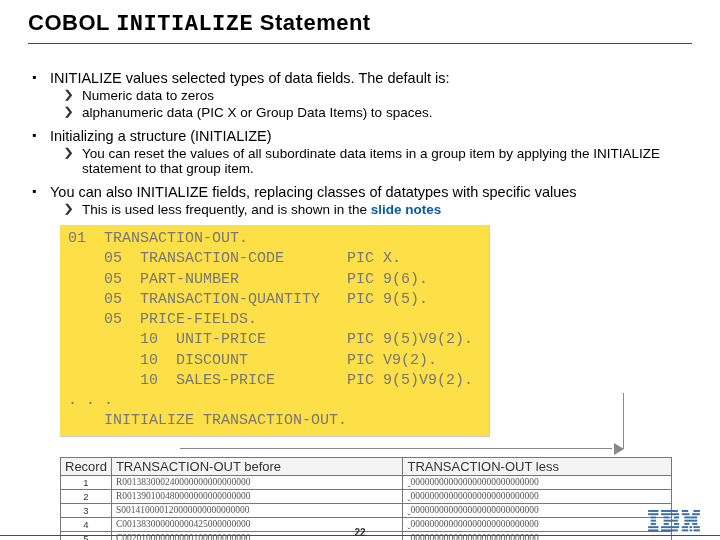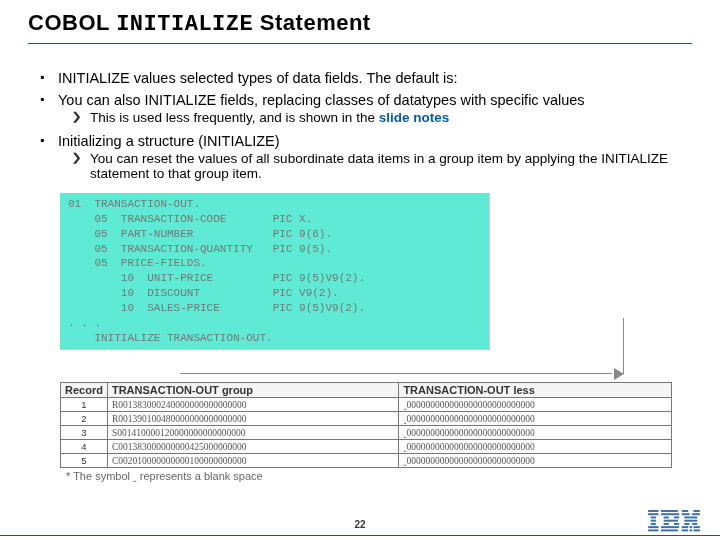--- a/index.html
+++ b/index.html
@@ -16,85 +16,89 @@
   .slide { padding: 10px 28px 0 28px; }
   .title {
     font-size: 22px;
     font-weight: 700;
     letter-spacing: .5px;
     padding-bottom: 6px;
     border-bottom: 1.5px solid #0a5aa0;
     margin-bottom: 26px;
   }
   .title .mono { font-family: "Courier New", monospace; font-weight: 700; }
-  .bullets { margin: 12px; padding: 0; list-style: none; }
+  .bullets { margin: 4px; padding: 0; list-style: none; }
   .bullets > li { position: relative; padding-left: 18px; margin: 6px 0 4px 0; font-size: 14.5px; }
   .bullets > li::before { content: "\25AA"; position: absolute; left: 0; top: 0; font-size: 12px; color: #000; }
   .sub { margin: 2px 0 8px 0; padding: 0; list-style: none; }
   .sub > li { position: relative; padding-left: 32px; margin: 2px 0; font-size: 13.5px; }
   .sub > li::before { content: "\276F"; position: absolute; left: 14px; top: 0; font-size: 11px; color: #333; transform: scaleX(1.2); }
   .link-ish { color: #0a5aa0; font-weight: 700; }
   .code-block {
-    margin: 2px 10px 18px 32px;
+    margin: 2px 10px 6px 32px;
     width: 430px;
-    background: #5eead4;
+    background: #fde047;
     border-right: 1px solid #ccc;
     border-bottom: 1px solid #ccc;
     padding: 4px 8px;
     font-family: "Lucida Console","Courier New",monospace;
-    font-size: 11px;
+    font-size: 15px;
     line-height: 1.35;
     color: #777;
     white-space: pre;
   }
   .arrow-wrap { position: relative; height: 12px; margin: 0 10px 0 32px; }
   .arrow-line { position: absolute; left: 120px; right: 70px; top: 5px; height: 1px; background: #888; }
   .arrow-head { position: absolute; right: 58px; top: 0; width: 0; height: 0; border-left: 10px solid #888; border-top: 6px solid transparent; border-bottom: 6px solid transparent; }
   .arrow-vbar { position: absolute; right: 58px; top:-50px; width:1px; height:56px; background:#888; }
   .tbl-wrap { margin: 2px 20px 0 32px; font-size: 9.5px; }
   table { width: 100%; border-collapse: collapse; }
   th, td { border: 1px solid #777; padding: 1px 4px; text-align: left; font-family: Liberation Serif, serif; color:#555; }
-  th { background: #f4f4f4; color:#333; font-weight:700; font-family: Arial; font-size:11px; }
+  th { background: #f4f4f4; color:#333; font-weight:400; font-family: Arial; font-size:13px; }
   td:first-child, th:first-child { text-align:center; width: 42px; font-family: Arial; color:#333; }
   .footnote { font-size: 11px; color:#666; margin: 2px 0 0 6px; font-family: Arial; }
   .footer {
     position: absolute; bottom: 4px; left: 0; right: 0;
     border-top: 1px solid #0a5aa0;
   }
-  .pagenum { position:absolute; left:50%; transform:translateX(-50%); bottom:10px; font-size:10px; color:#333; font-weight:600;text-align:right; }
+  .pagenum { position:absolute; left:50%; transform:translateX(-50%); bottom:2px; font-size:10px; color:#333; font-weight:600;text-align:right; }
   .logo { position: absolute; right: 20px; bottom: 4px; }
   .logo svg { width: 52px; height: 22px; }
 </style>
 </head>
 <body>
 
 <div class="slide">
   <div class="title">
     <span>COBOL</span>
     <span class="mono">INITIALIZE</span>
     <span>Statement</span>
   </div>
 
   <ul class="bullets">
     <li>
       <span>INITIALIZE values selected types of data fields.  The default is:</span>
+      <ul class="sub">
+        <li>Numeric data to zeros</li>
+        <li>alphanumeric data (PIC X or Group Data Items) to spaces.</li>
+      </ul>
+    </li>
+    <li>
+      <span>Initializing a structure (INITIALIZE)</span>
+      <ul class="sub">
+        <li>You can reset the values of all subordinate data items in a group item by applying the INITIALIZE statement to that group item.</li>
+      </ul>
     </li>
     <li>
       <span>You can also INITIALIZE fields, replacing classes of datatypes with specific values</span>
       <ul class="sub">
         <li>
           <span>This is used less frequently, and is shown in the</span>
           <span class="link-ish">slide notes</span>
         </li>
-      </ul>
-    </li>
-    <li>
-      <span>Initializing a structure (INITIALIZE)</span>
-      <ul class="sub">
-        <li>You can reset the values of all subordinate data items in a group item by applying the INITIALIZE statement to that group item.</li>
       </ul>
     </li>
   </ul>
 
   <div class="code-block">01  TRANSACTION-OUT.
     05  TRANSACTION-CODE       PIC X.
     05  PART-NUMBER            PIC 9(6).
     05  TRANSACTION-QUANTITY   PIC 9(5).
     05  PRICE-FIELDS.
         10  UNIT-PRICE         PIC 9(5)V9(2).
@@ -107,21 +111,21 @@
     <div class="arrow-vbar"></div>
     <div class="arrow-line"></div>
     <div class="arrow-head"></div>
   </div>
 
   <div class="tbl-wrap">
     <table>
       <thead>
         <tr>
           <th>Record</th>
-          <th>TRANSACTION-OUT group</th>
+          <th>TRANSACTION-OUT before</th>
           <th>TRANSACTION-OUT less</th>
         </tr>
       </thead>
       <tbody>
         <tr>
           <td>1</td>
           <td>R001383000240000000000000000</td>
           <td>ˬ000000000000000000000000000</td>
         </tr>
         <tr>

